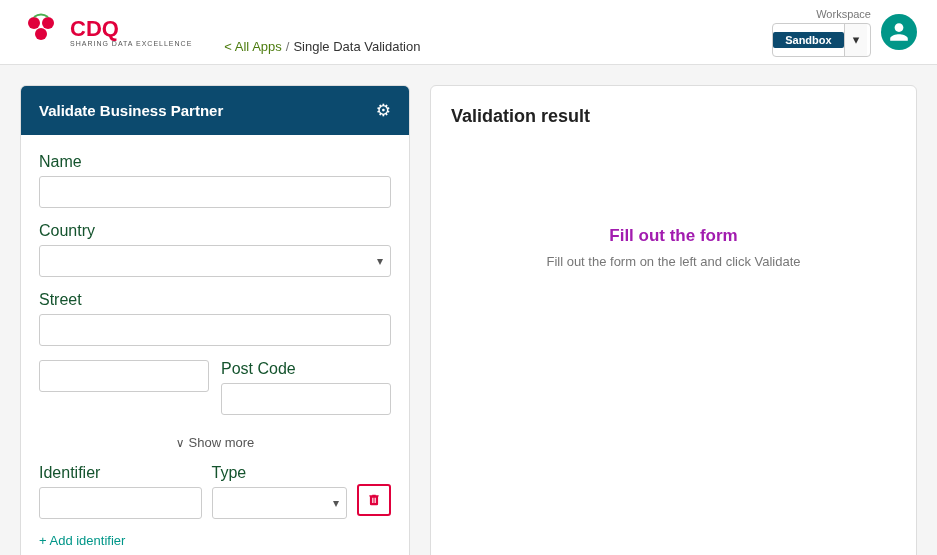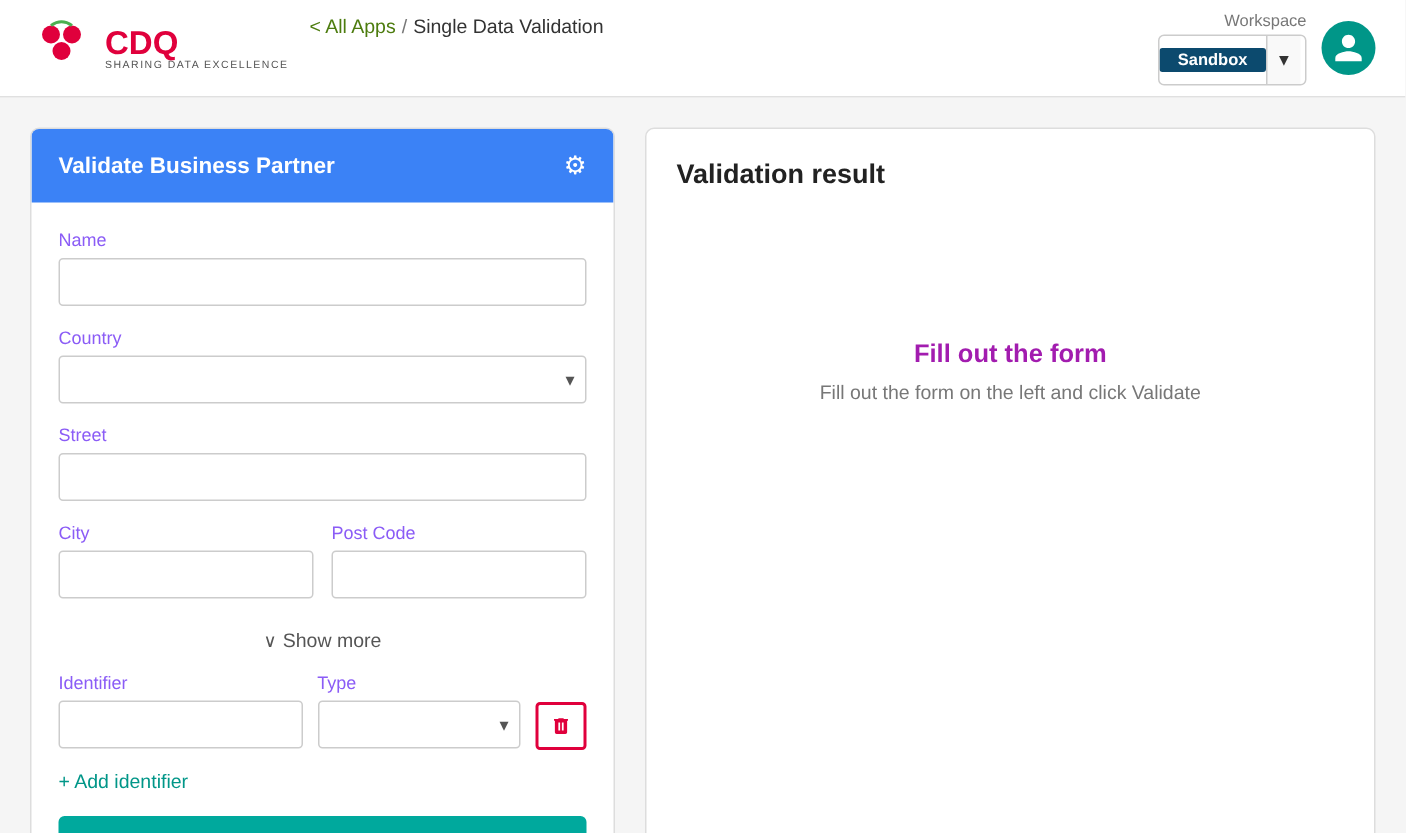--- a/index.html
+++ b/index.html
@@ -17,22 +17,22 @@
       background: #fff;
       display: flex;
       align-items: center;
       justify-content: space-between;
       padding: 10px 20px;
       border-bottom: 1px solid #e0e0e0;
       height: 65px;
     }
     .header-left {
       display: flex;
-      align-items: flex-start;
-      gap: 14px;
+      align-items: flex-end;
+      gap: 32px;
     }
     .logo {
       display: flex;
       align-items: center;
       gap: 6px;
     }
     .logo-icon {
       width: 44px;
       height: 44px;
     }
@@ -136,21 +136,21 @@
     
     .left-panel {
       width: 390px;
       min-width: 390px;
       background: #fff;
       border-radius: 6px;
       overflow: hidden;
       border: 1px solid #ddd;
     }
     .panel-header {
-      background: #3b82f6;
+      background: #0c4a6e;
       color: #fff;
       padding: 14px 18px;
       display: flex;
       align-items: center;
       justify-content: space-between;
     }
     .panel-title {
       font-size: 15px;
       font-weight: bold;
     }
@@ -160,22 +160,22 @@
     }
     .panel-body {
       padding: 18px 18px 14px 18px;
     }
 
     
     .form-group {
       margin-bottom: 14px;
     }
     .form-label {
-      font-size: 12px;
-      color: #8b5cf6;
+      font-size: 16px;
+      color: #14532d;
       margin-bottom: 5px;
       display: block;
     }
     .form-input {
       width: 100%;
       height: 32px;
       border: 1px solid #ccc;
       border-radius: 3px;
       padding: 0 8px;
       font-size: 13px;
@@ -381,21 +381,20 @@
 
       
       <div class="form-group">
         <label class="form-label">Street</label>
         <input class="form-input" type="text" style="">
       </div>
 
       
       <div class="form-row">
         <div class="form-group">
-          <label class="form-label">City</label>
           <input class="form-input" type="text" style="">
         </div>
         <div class="form-group">
           <label class="form-label">Post Code</label>
           <input class="form-input" type="text" style="">
         </div>
       </div>
 
       
       <div class="show-more">

